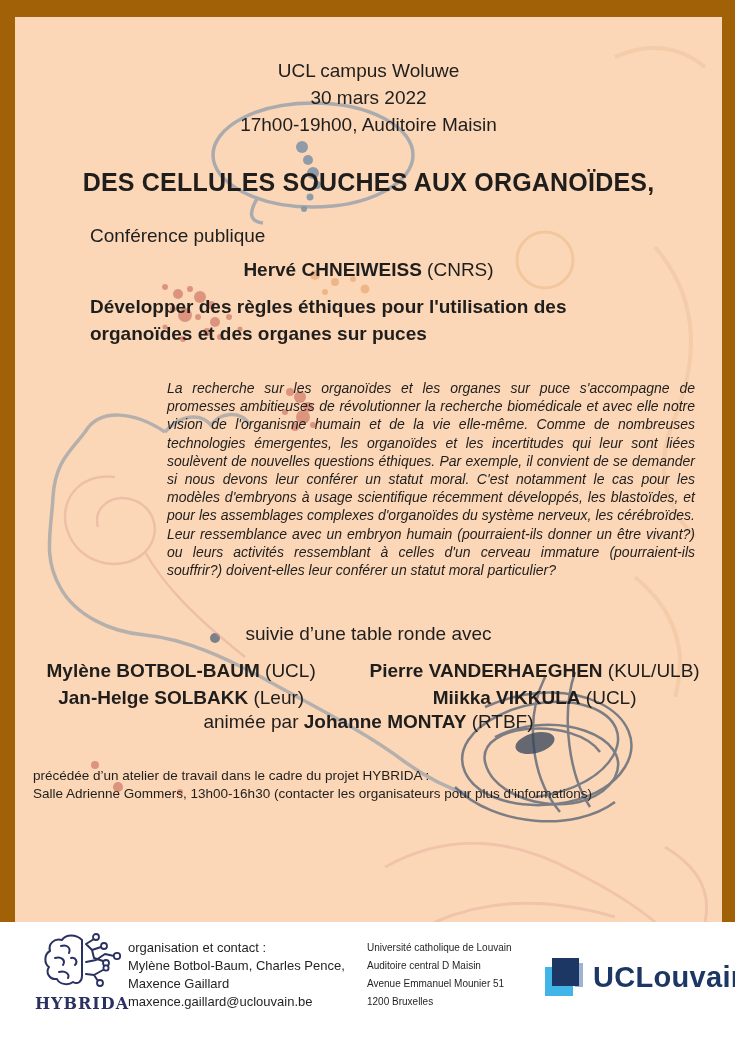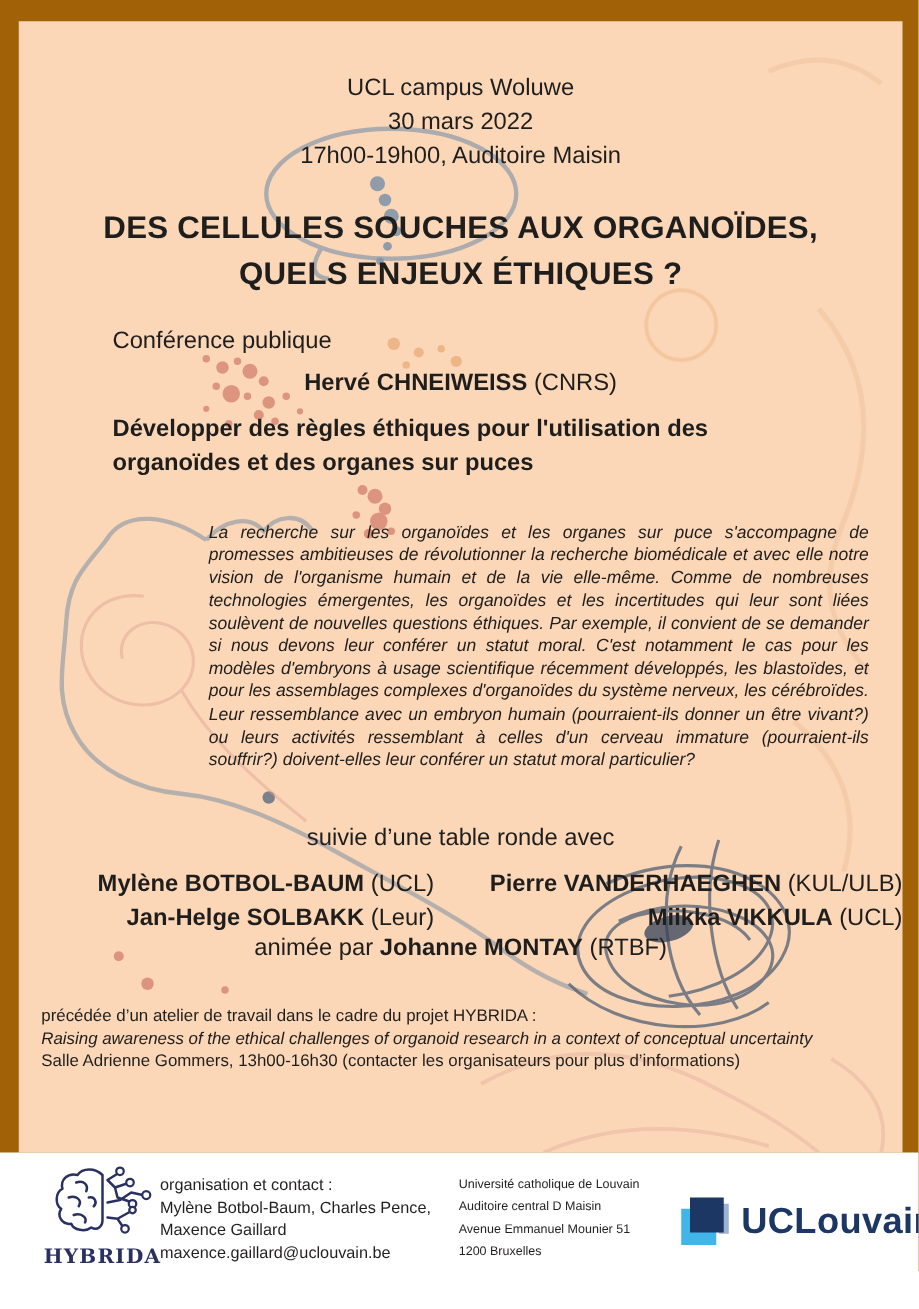--- a/index.html
+++ b/index.html
@@ -31,21 +31,21 @@
   }
   .abstract {
     margin:32px 0 0 152px; width:528px;
     font-size:14px; font-style:italic; line-height:18.2px;
     text-align:justify;
   }
   .roundtable-intro { margin-top:44px; text-align:center; font-size:19px; }
   .participants {
     margin-top:12px; display:grid; grid-template-columns:47% 53%;
   }
-  .participant { text-align:right; font-size:19px; line-height:27px; white-space:nowrap; }
+  .participant { text-align:center; font-size:19px; line-height:27px; white-space:nowrap; }
   .participant .b { font-weight:700; }
   .moderator-line { text-align:center; font-size:19px; }
   .moderator-line .b { font-weight:700; }
   .workshop { margin-top:34px; padding-left:18px; font-size:13.5px; line-height:18px; }
   .workshop .it { font-style:italic; }
 
   
   .footer { position:absolute; left:0; top:922px; width:735px; height:125px; background:#ffffff; }
   .hybrida { position:absolute; left:34px; top:10px; width:96px; text-align:center; }
   .hybrida-word {
@@ -159,21 +159,20 @@
 
     <div class="content">
       <div class="event-details">
         <div>UCL campus Woluwe</div>
         <div>30 mars 2022</div>
         <div>17h00-19h00, Auditoire Maisin</div>
       </div>
 
       <h1 class="main-title">
         <div>DES CELLULES SOUCHES AUX ORGANOÏDES,</div>
-        <div>QUELS ENJEUX ÉTHIQUES ?</div>
       </h1>
 
       <div class="event-type">Conférence publique</div>
 
       <div class="speaker-line">
         <span class="b">Hervé CHNEIWEISS</span>
         <span>(CNRS)</span>
       </div>
 
       <div class="talk-title">Développer des règles éthiques pour l'utilisation des organoïdes et des organes sur puces</div>
@@ -201,21 +200,20 @@
         </div>
       </div>
 
       <div class="moderator-line">
         <span>animée par </span><span class="b">Johanne MONTAY</span>
         <span>(RTBF)</span>
       </div>
 
       <div class="workshop">
         <div>précédée d’un atelier de travail dans le cadre du projet HYBRIDA :</div>
-        <div class="it">Raising awareness of the ethical challenges of organoid research in a context of conceptual uncertainty</div>
         <div>Salle Adrienne Gommers, 13h00-16h30 (contacter les organisateurs pour plus d’informations)</div>
       </div>
     </div>
   </div>
 
   <div class="footer">
 
     <div class="hybrida">
       <svg width="82" height="56" viewBox="0 0 82 56">
         <g stroke="#2a3060" stroke-width="2" fill="none" stroke-linecap="round" stroke-linejoin="round">

